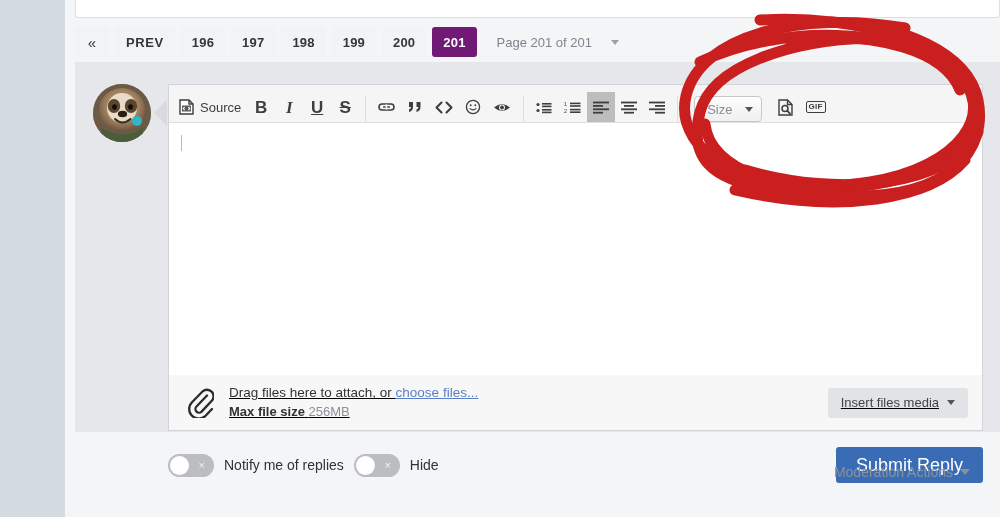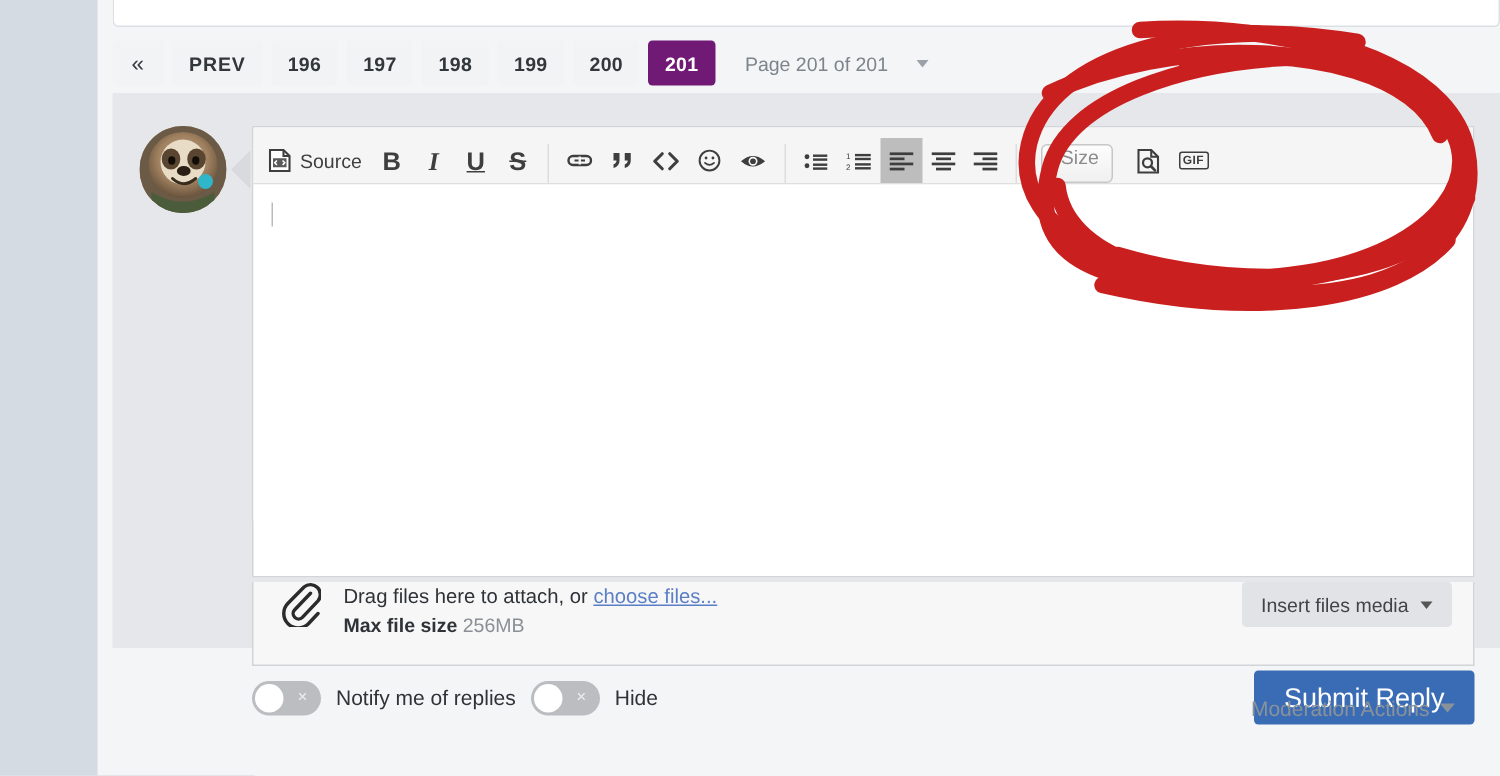--- a/index.html
+++ b/index.html
@@ -102,21 +102,21 @@
   .tb-letter.i { font-style:italic; font-family:"Liberation Serif", serif; font-weight:bold;}
   .tb-letter.u { text-decoration:underline; }
   .tb-letter.s { text-decoration:line-through; }
 
   
   #size-select {
     height:26px; padding:0 8px 0 12px;
     display:flex; align-items:center; gap:12px;
     background:linear-gradient(#fdfdfd,#f0f0f0);
     border:1px solid #c7c7c7; border-radius:4px;
-    font-size:13px; color:#8b8b8b; cursor:pointer; margin-left:10px;flex-direction:column;
+    font-size:13px; color:#8b8b8b; cursor:pointer; margin-left:10px;
   }
   .caret-sm {
     width:0;height:0;border-left:4px solid transparent;border-right:4px solid transparent;
     border-top:5px solid #555; display:inline-block;
   }
 
   .gif-icon {
     border:1.6px solid #3e3e3e; border-radius:2px;
     font-size:8px; font-weight:bold; letter-spacing:.3px;
     padding:1px 2px; line-height:1.1; color:#3e3e3e;
@@ -124,23 +124,23 @@
 
   
   #editor-body {
     height:224px; background:#ffffff; cursor:text;
     position:relative;
   }
   #caret {
     position:absolute; left:12px; top:12px; width:1px; height:16px; background:#bbb;
   }
   #attach-strip {
-    position:absolute; left:93px; top:326px; width:815px; height:56px;
+    position:absolute; left:93px; top:313px; width:815px; height:56px;
     background:#f7f7f7; border:1px solid #d3d4d7; border-top:none;
-    display:flex; align-items:flex-start; padding:0 14px;
+    display:flex; align-items:center; padding:0 14px;text-decoration:underline;
   }
   #clip { width:36px; display:flex; align-items:center; justify-content:center; }
   #attach-text { margin-left:10px; line-height:1.45; }
   #attach-line1 { font-size:13.5px; color:#2f3337; }
   #attach-line1 a { color:#5b7fc7; text-decoration:underline; cursor:pointer; }
   #attach-line2 { font-size:13px; color:#8a9096; }
   #attach-line2 b { color:#2f3337; font-weight:bold; }
   #insert-media {
     margin-left:auto; height:30px; padding:0 13px;
     display:flex; align-items:center; gap:8px;

